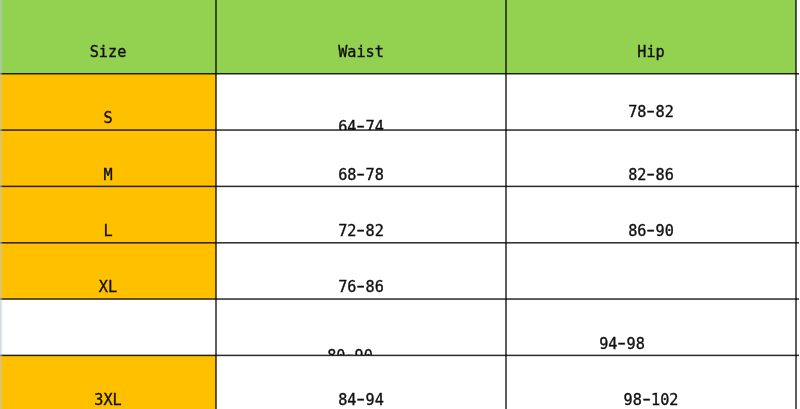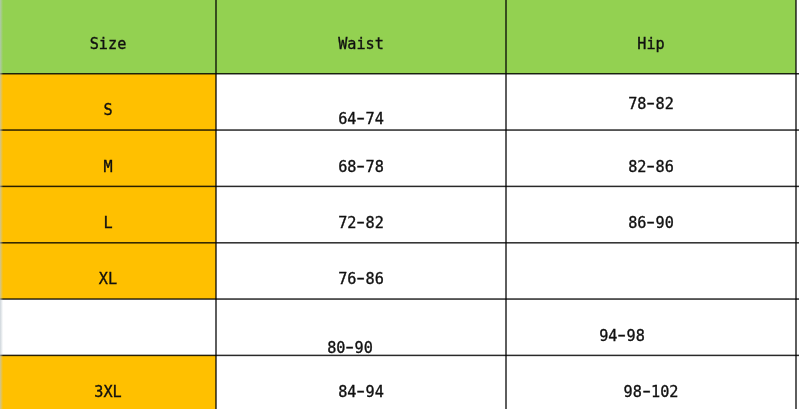--- a/index.html
+++ b/index.html
@@ -3,21 +3,21 @@
 <meta charset="utf-8">
 <title>Size Chart</title>
 <style>
   html,body{margin:0;padding:0;background:#ffffff;}
   body{width:800px;height:409px;overflow:hidden;
        font-family:"DejaVu Sans Mono","Liberation Mono",monospace;}
   .chart{position:absolute;left:0;top:0;width:800px;height:409px;overflow:hidden;background:#ffffff;}
   .cell{position:absolute;display:flex;align-items:center;justify-content:center;
         font-weight:normal;font-size:15.2px;line-height:1;color:#101010;
         -webkit-text-stroke:0.34px #101010;}
-  .cell > span{position:relative;top:1px;white-space:pre;margin-top:16px;}
+  .cell > span{position:relative;top:9px;white-space:pre;margin-top:16px;}
   .cell i.dash{font-style:normal;display:inline-block;width:9.12px;text-align:center;}
   .cell i.dash b{font-weight:inherit;display:inline-block;transform:scaleX(1.62) translateY(-1px);}
   .gridline{position:absolute;}
 </style>
 </head>
 <body>
 
 <div class="chart" id="chart">
     <div class="cell" style="left: 0px; top: -2.6px; width: 215.995px; height: 76.345px; background: rgb(147, 209, 81);">
       <span>Size</span>

